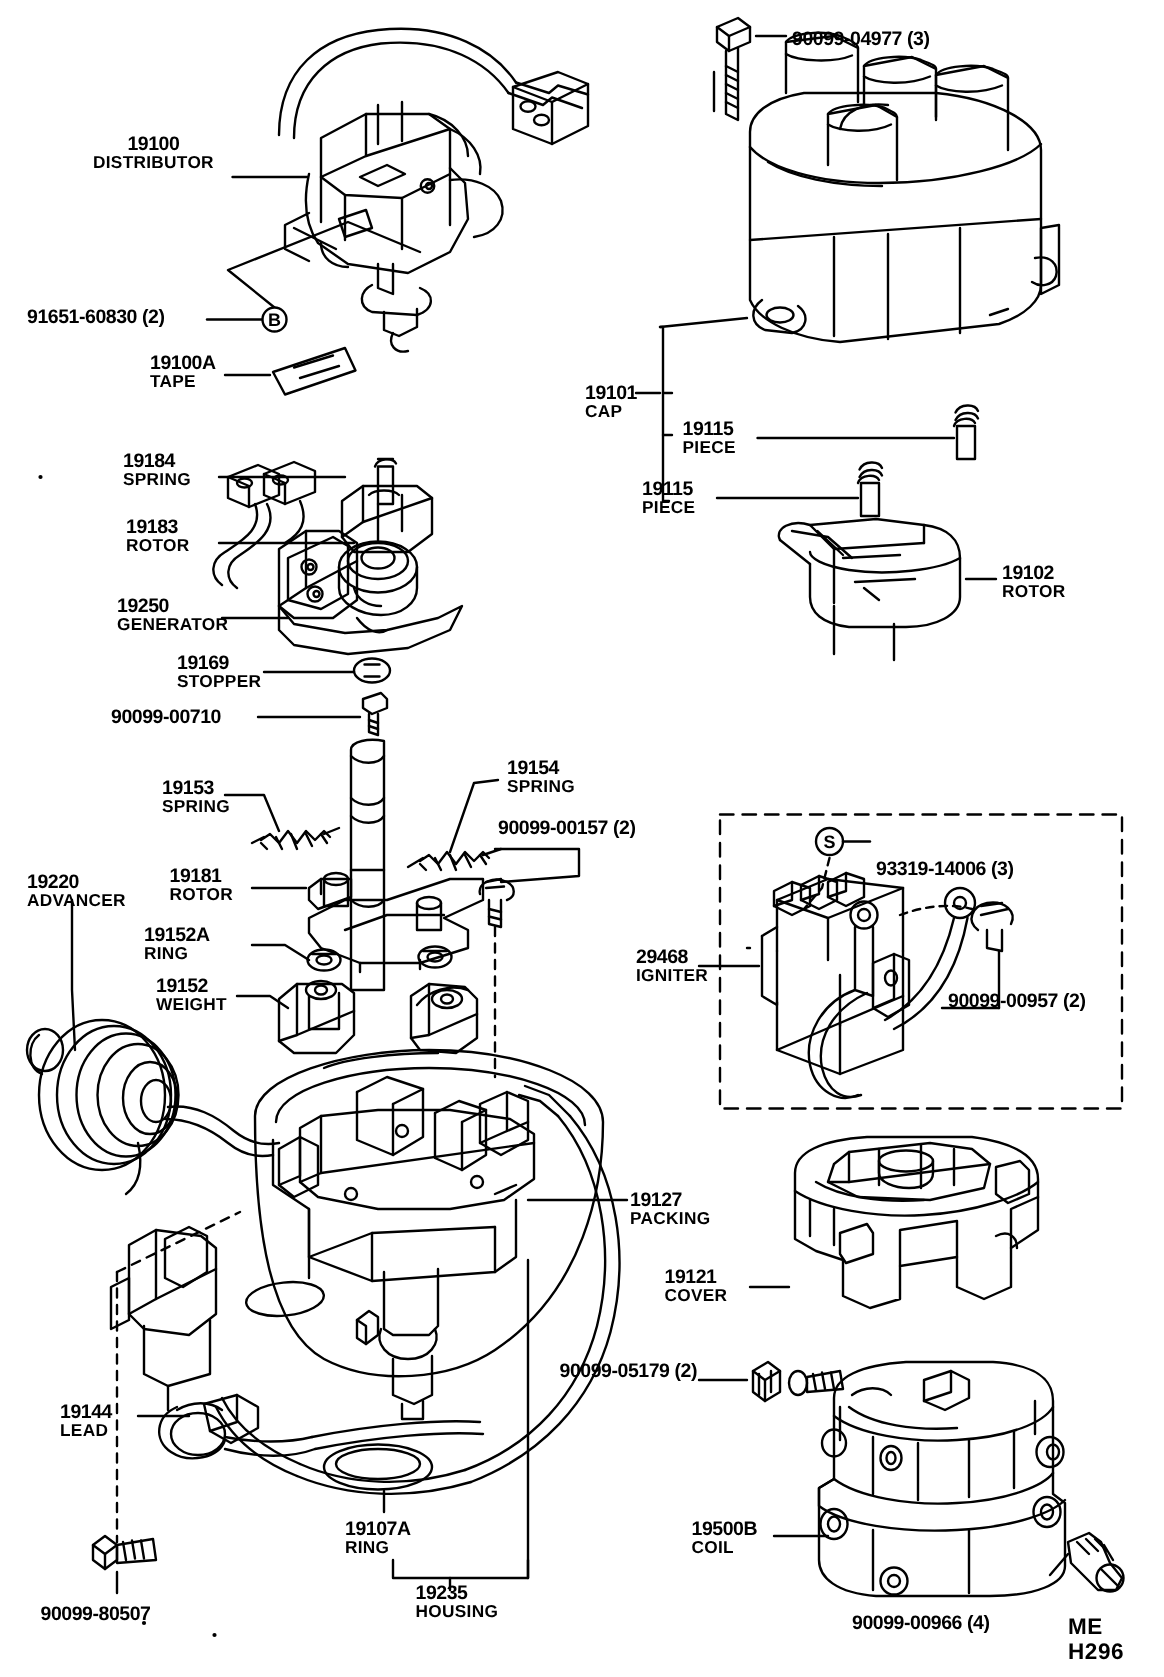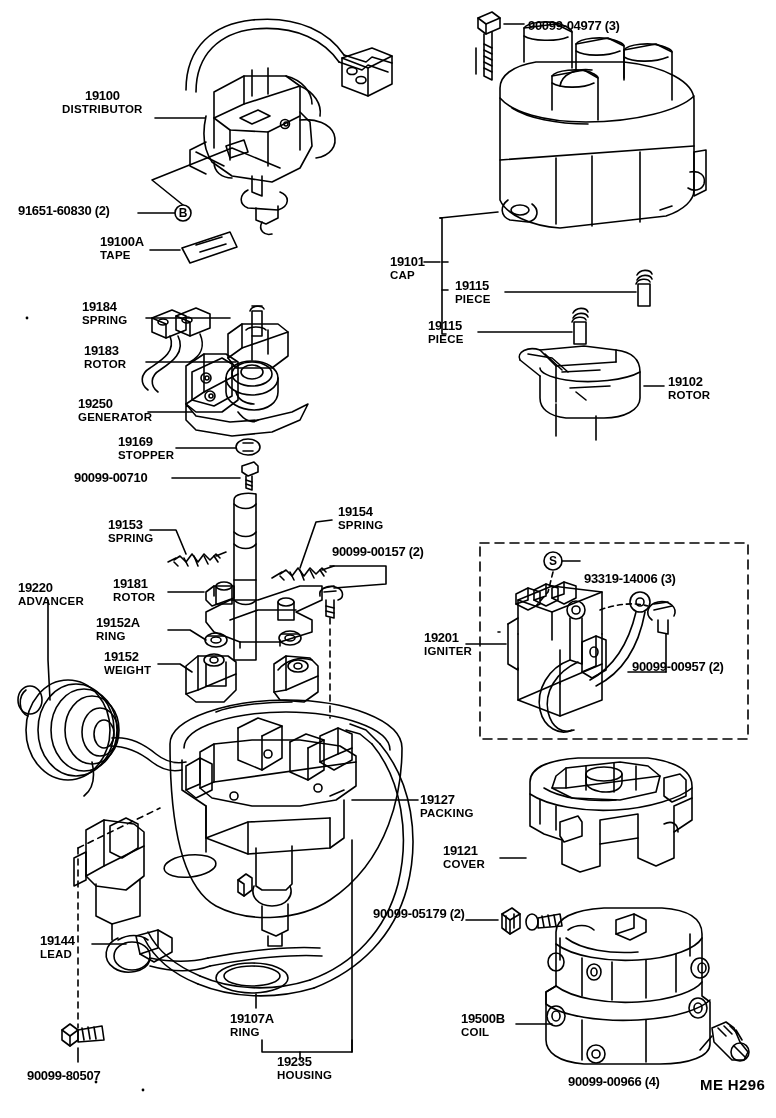--- a/index.html
+++ b/index.html
@@ -14,21 +14,21 @@
   .lbl{position:absolute;white-space:nowrap;line-height:0.98;}
   .lbl .num{
     font-weight:bold;font-size:13px;letter-spacing:-0.3px;
     display:block;
   }
   .lbl .nm{
     font-weight:bold;font-size:11.5px;letter-spacing:0.2px;
     display:block;margin-top:1px;
   }
   .code{
-    position:absolute;font-weight:bold;font-size:15px;letter-spacing:0.4px;
+    position:absolute;font-weight:bold;font-size:15px;letter-spacing:0.4px;margin-left:12px;
   }
 </style>
 </head>
 <body>
 
 <div id="sheet">
 
   <svg id="art" viewBox="0 0 776 1118" xmlns="http://www.w3.org/2000/svg" fill="none" stroke="#000" stroke-width="1.6" stroke-linecap="round" stroke-linejoin="round">
 
     <g>
@@ -620,21 +620,21 @@
         <span class="nm">RING</span>
       </div>
       <div class="lbl" style="left: 104px; top: 651px;">
         <span class="num">19152</span>
         <span class="nm">WEIGHT</span>
       </div>
       <div class="lbl" style="left: 584px; top: 554px; margin-top: 19px;">
         <span class="num">93319-14006 (3)</span>
       </div>
       <div class="lbl" style="left: 424px; top: 632px;">
-        <span class="num">19201</span>
+        <span class="num">29468</span>
         <span class="nm">IGNITER</span>
       </div>
       <div class="lbl" style="left: 632px; top: 661px; text-align: right;">
         <span class="num">90099-00957 (2)</span>
       </div>
       <div class="lbl" style="left: 420px; top: 794px;">
         <span class="num">19127</span>
         <span class="nm">PACKING</span>
       </div>
       <div class="lbl" style="left: 443px; top: 845px;">

